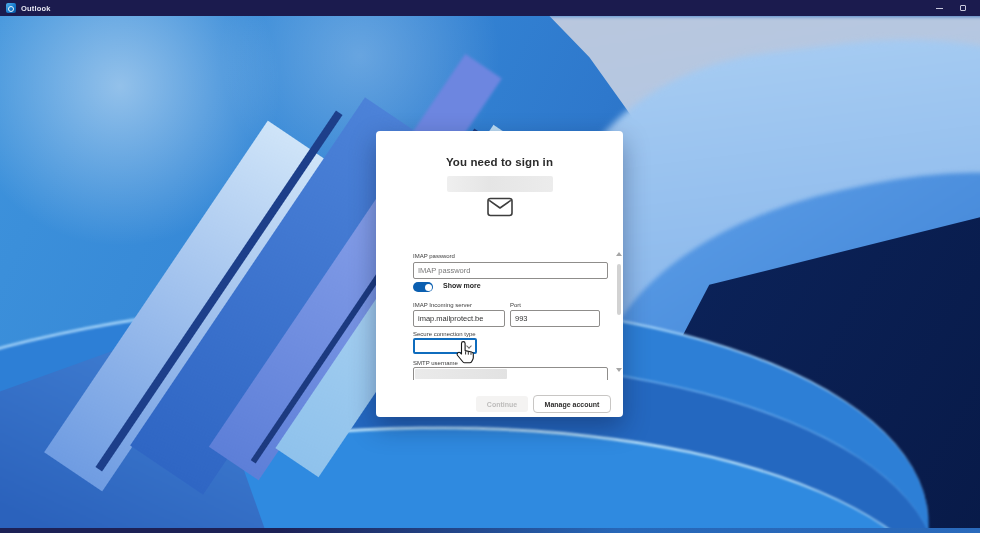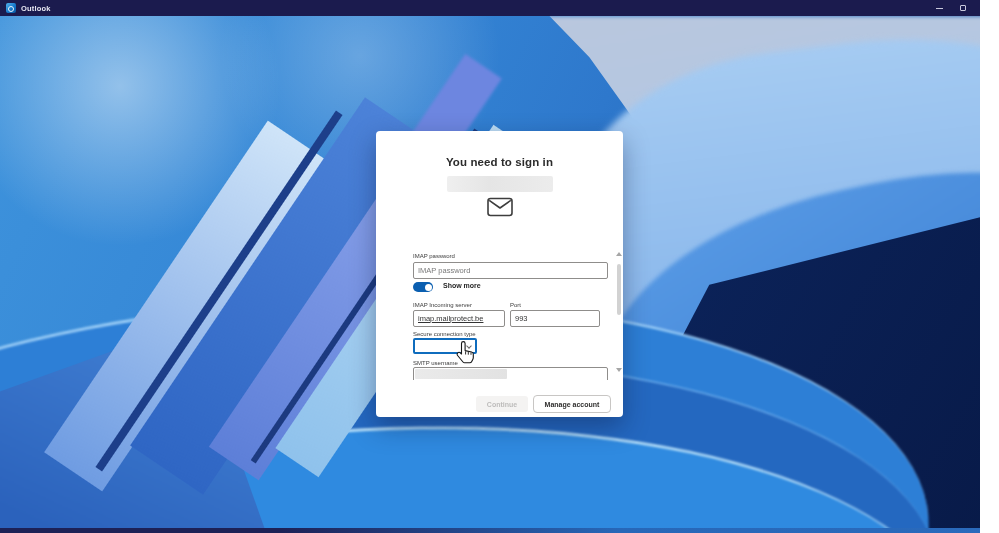--- a/index.html
+++ b/index.html
@@ -68,21 +68,21 @@
   .f-input { position:absolute; height:17px; border:1px solid #8f8d8b; border-radius:2px; background:#fff;
     font-family:"Liberation Sans", sans-serif; font-size:7.5px; color:#333; padding:0 4px; outline:none; }
   .f-input::placeholder { color:#7a7a7a; }
   .lbl-pass   { left:7px; top:4px; }
   .inp-pass   { left:7px; top:13px; width:195px; }
   .toggle { position:absolute; left:7px; top:33px; width:20px; height:10px; border-radius:5px; background:#0b5fb0; cursor:pointer; }
   .toggle-knob { position:absolute; right:1.5px; top:1.5px; width:7px; height:7px; border-radius:50%; background:#fff; }
   .lbl-showmore { position:absolute; left:37px; top:33px; font-size:7px; font-weight:bold; color:#1f1f1f; }
   .lbl-server { left:7px;  top:53px; }
   .lbl-port   { left:104px; top:53px; }
-  .inp-server { left:7px;  top:61px; width:92px;text-decoration:underline; }
+  .inp-server { left:7px;  top:61px; width:92px; }
   .inp-port   { left:104px; top:61px; width:90px; }
   .lbl-secure { left:7px; top:82px; }
   .inp-secure { position:absolute; left:7px; top:89px; width:64px; height:16px; border:2px solid #0f6cbd;
     border-radius:2px; background:#fff; cursor:pointer; }
   .secure-chevron { position:absolute; right:4px; top:4px; width:4px; height:4px;
     border-right:1px solid #666; border-bottom:1px solid #666; transform:rotate(45deg); }
   .lbl-smtp { left:7px; top:111px; }
   .inp-smtp { left:7px; top:118px; width:195px; height:20px; }
   .smtp-redacted { position:absolute; left:9px; top:120px; width:92px; height:10px;
     background:linear-gradient(90deg,#eaeaea,#e2e2e2); filter:blur(.6px); border-radius:1px; }

